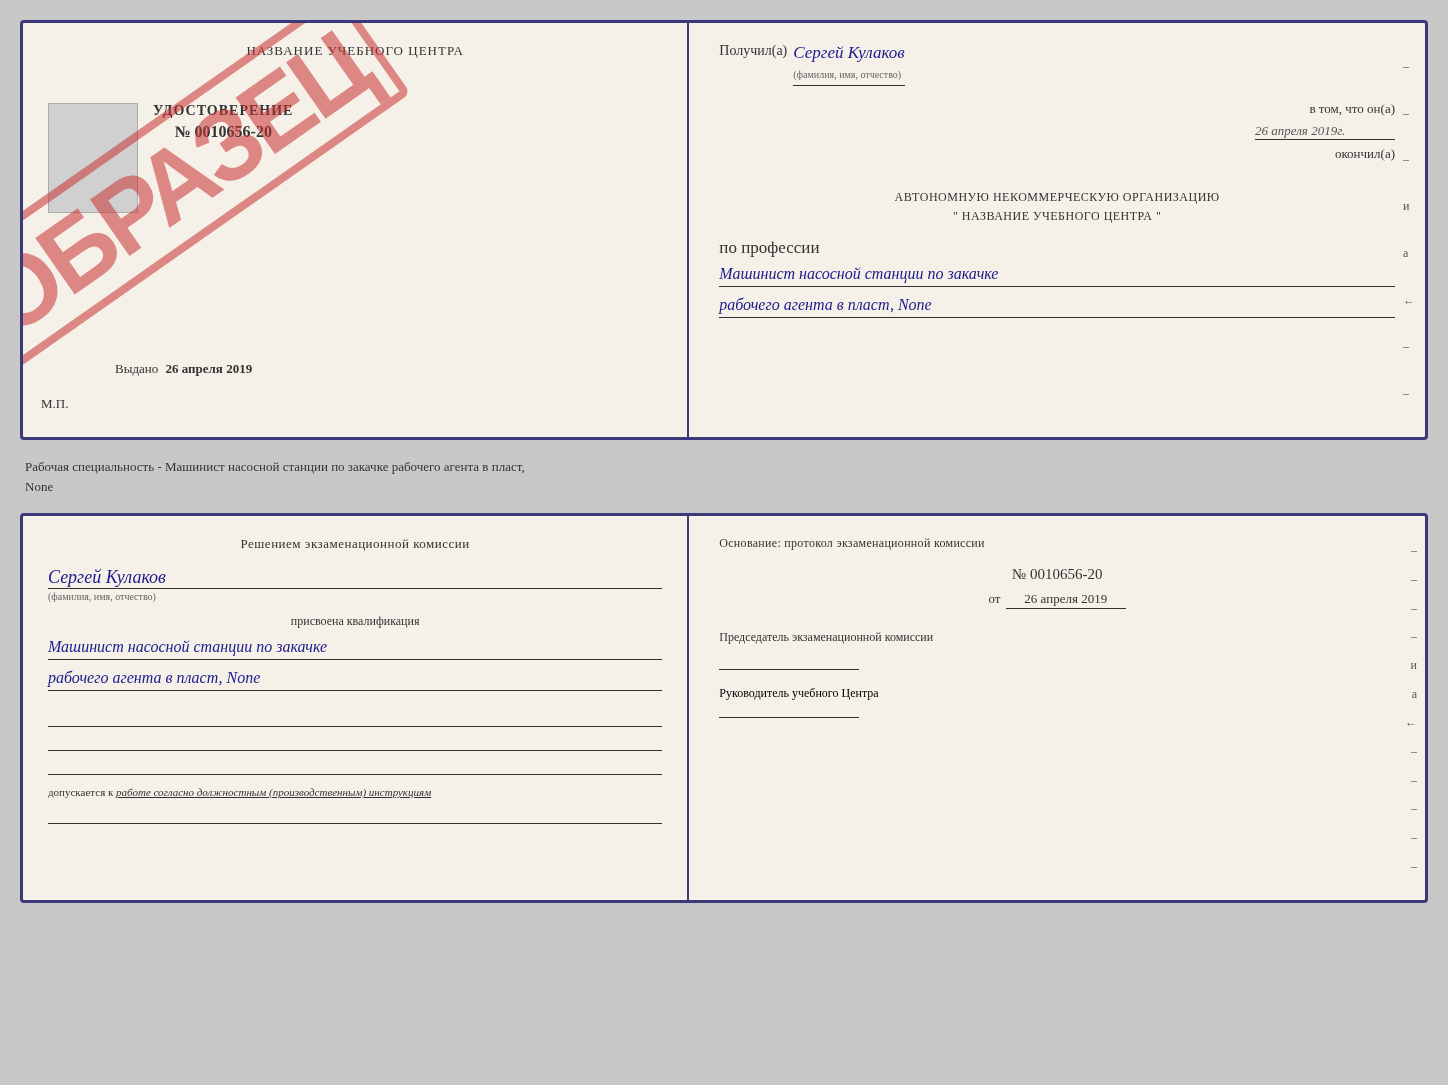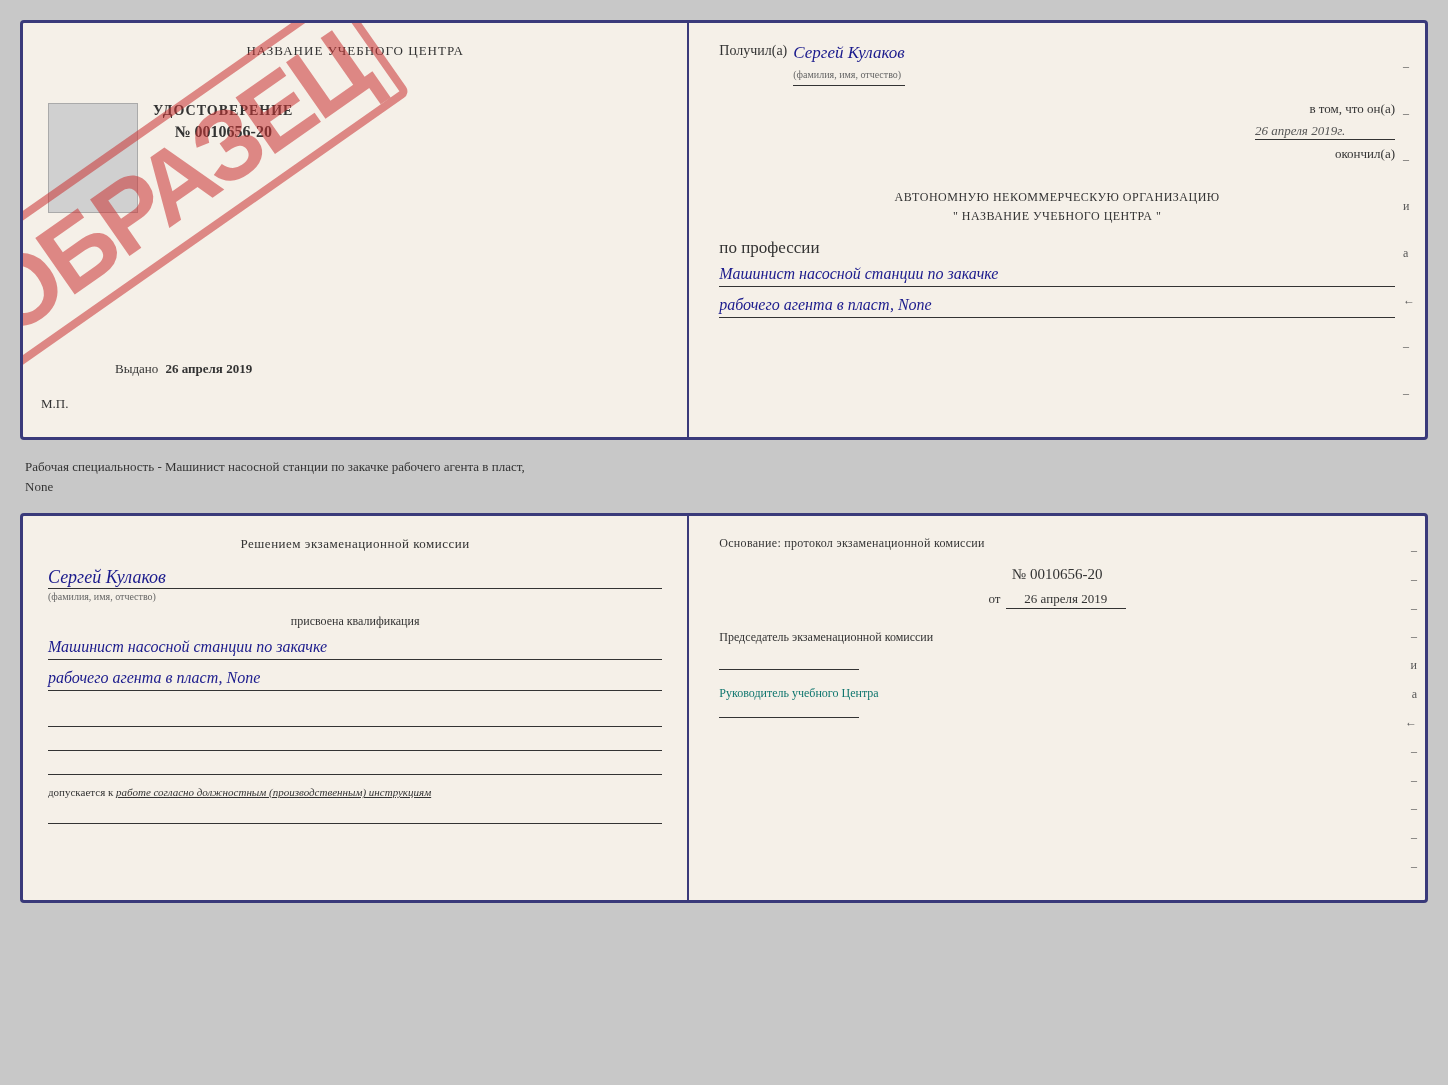--- a/index.html
+++ b/index.html
@@ -343,21 +343,21 @@
       width: 140px;
       height: 16px;
     }
 
     .rukovoditel-block {
       margin-top: 15px;
     }
 
     .rukovoditel-label {
       font-size: 12px;
-      color: #0f766e;
+      color: #000000;
       line-height: 1.4;
     }
 
     .dash-item {
       font-size: 12px;
       color: #555;
       text-align: right;
       line-height: 2;
     }
 

